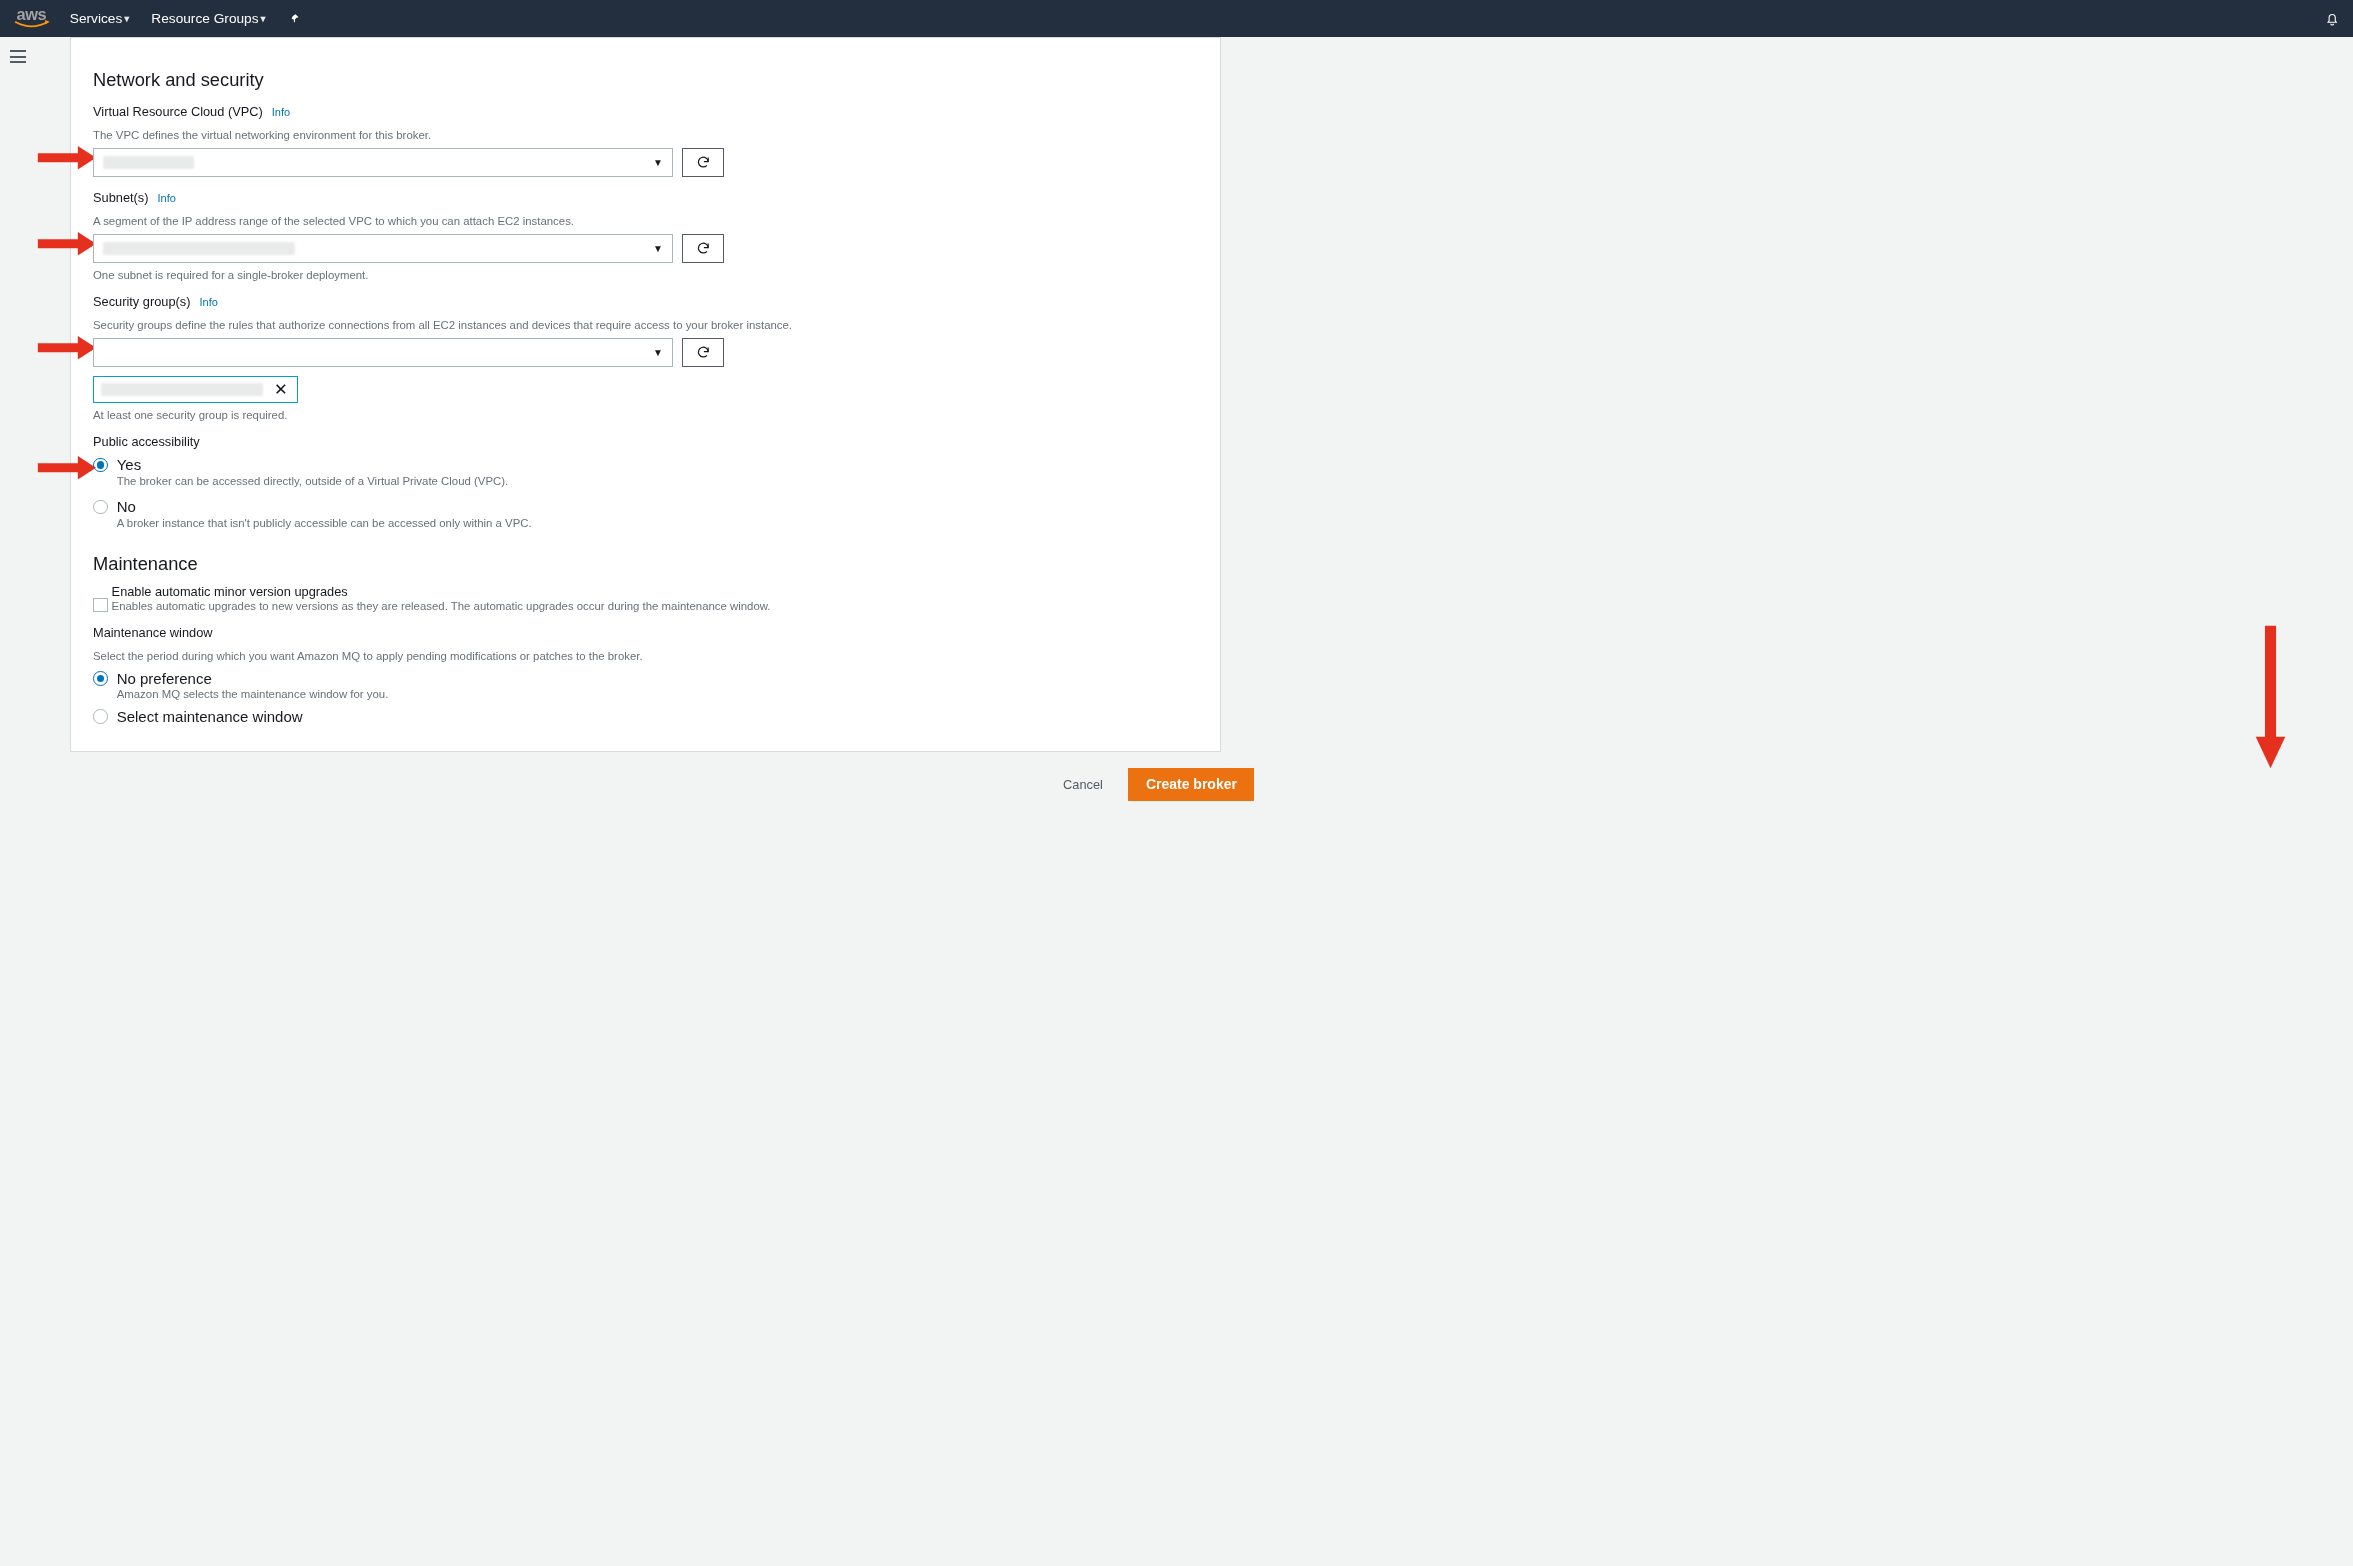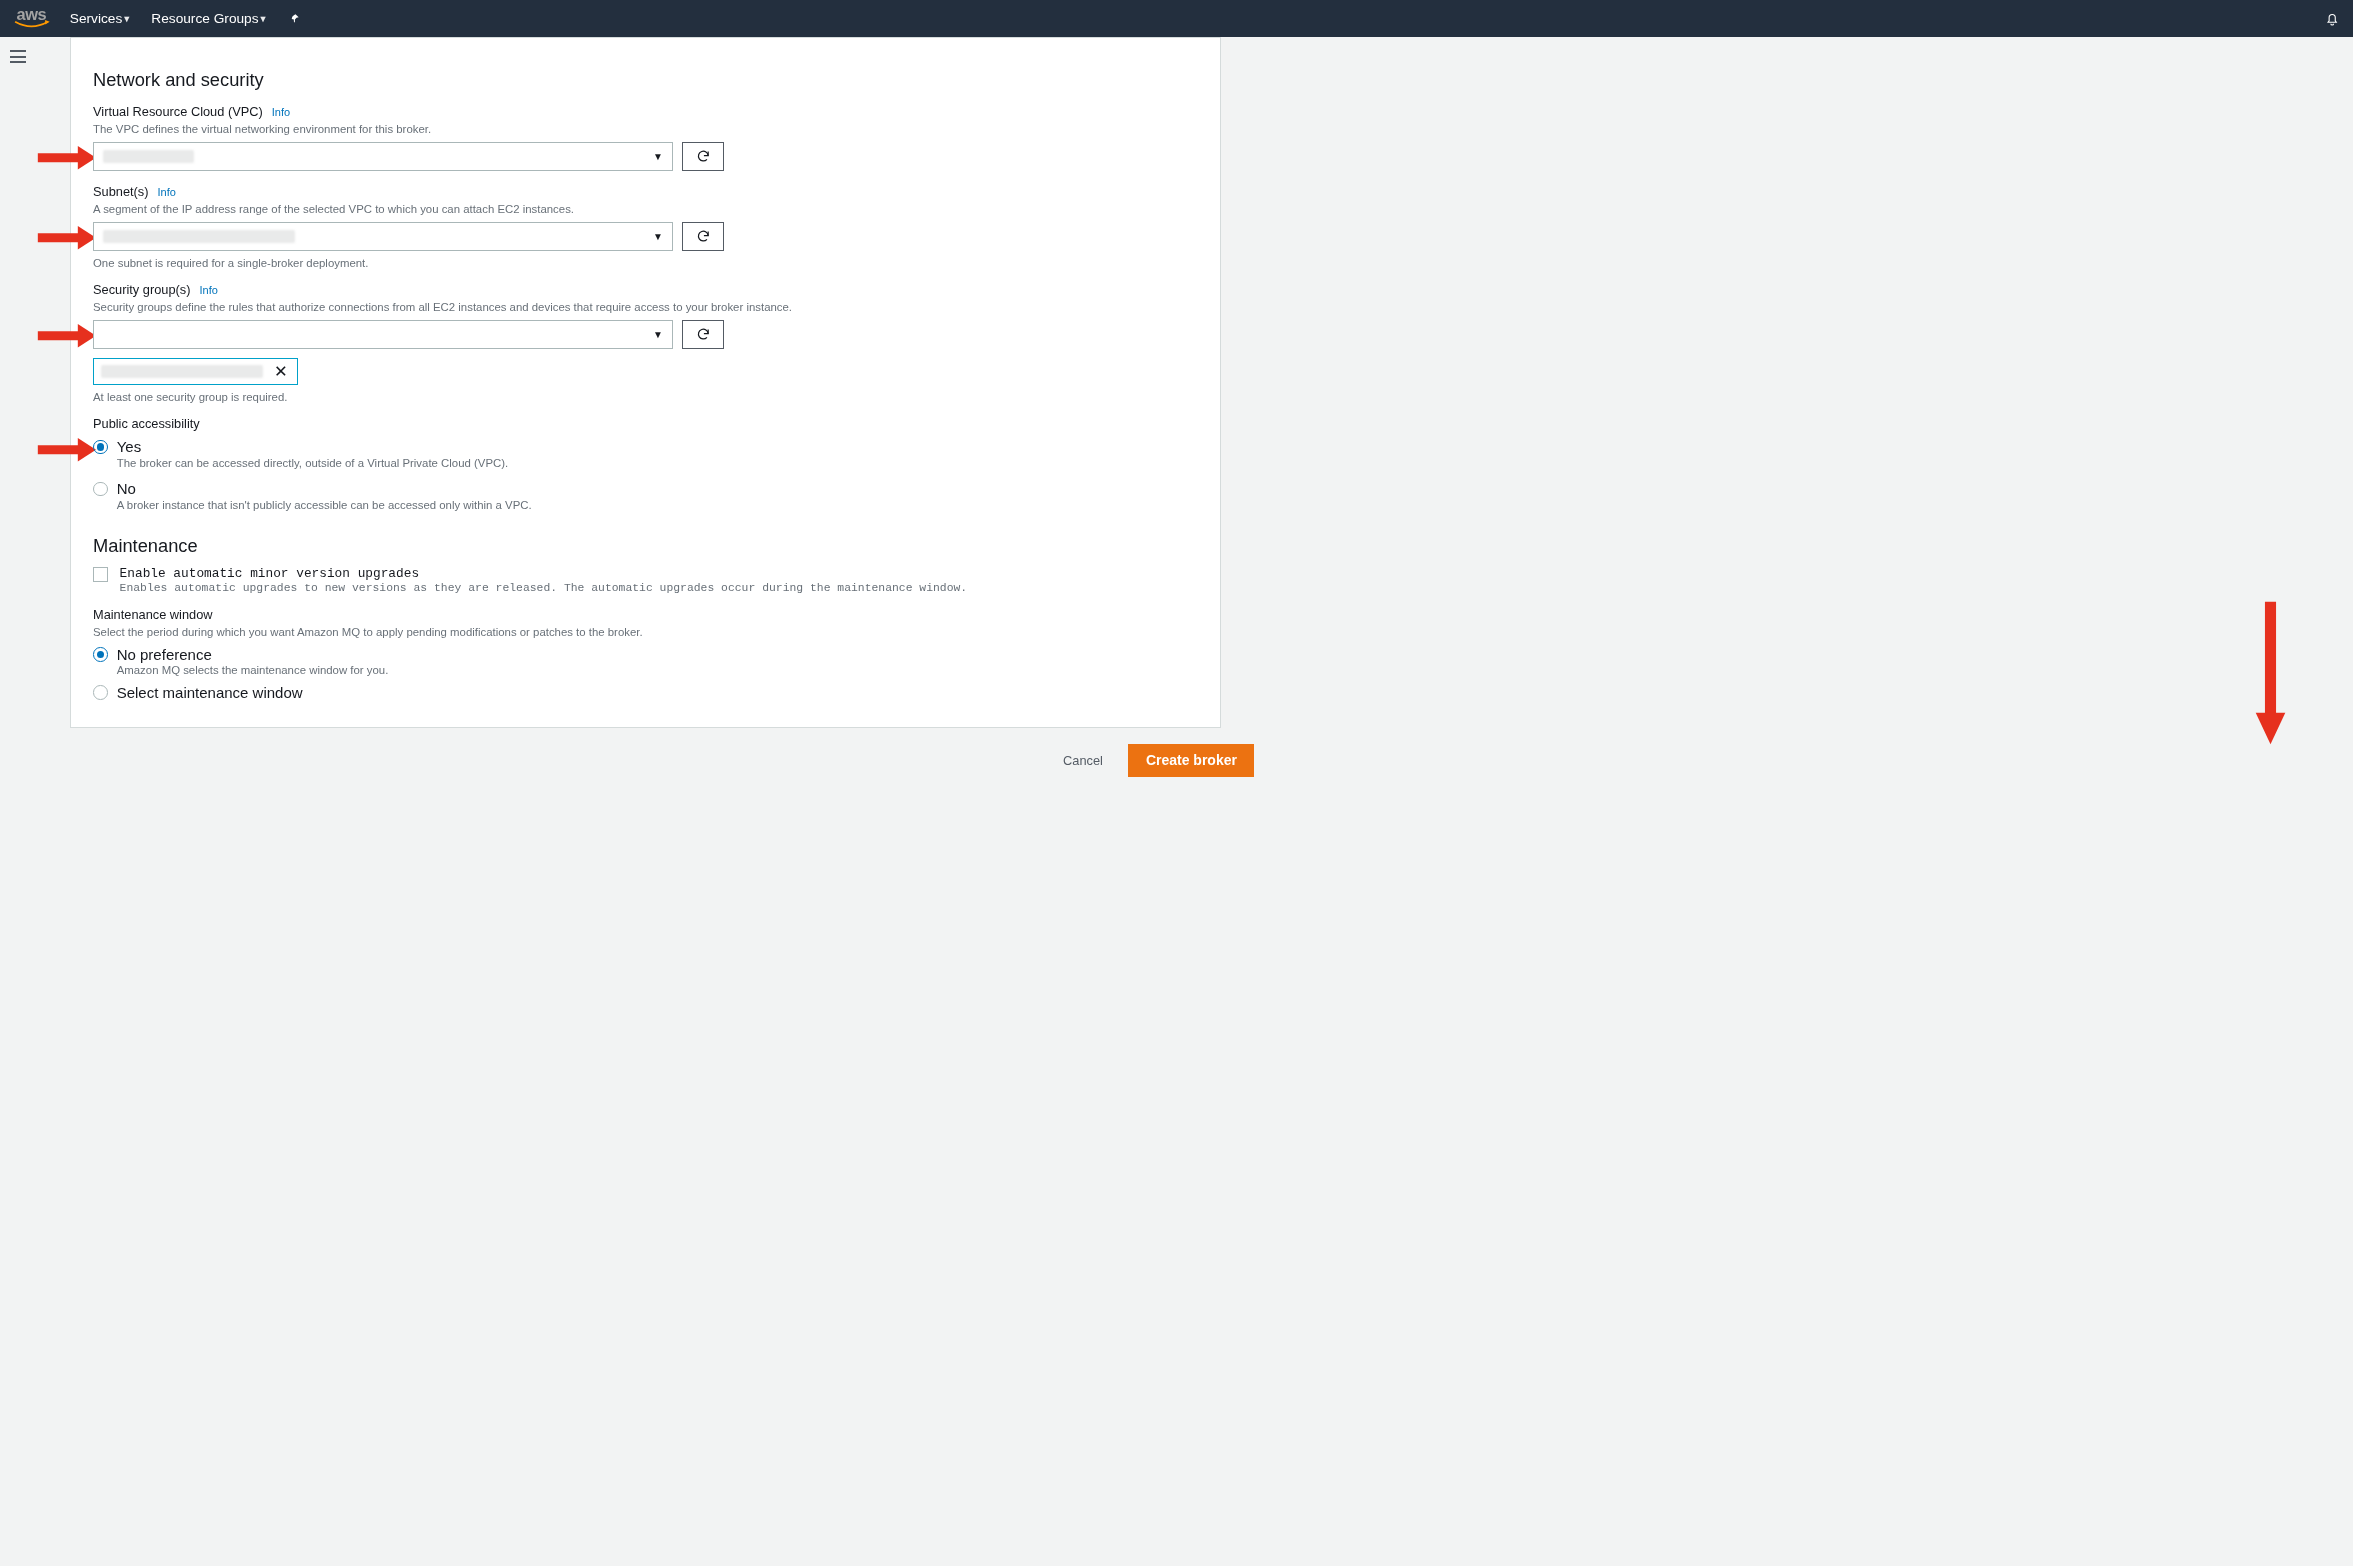--- a/index.html
+++ b/index.html
@@ -66,21 +66,21 @@
   h2.section {
     font-size: 18.3px;
     font-weight: 400;
     margin: 24px 0 9.1px 0;
     color: var(--aws-text);
   }
   h2.section.first { margin-top: 9.1px; }
   .field-block { margin-top: 12.8px; }
   .field-label { font-size:12.8px; color:var(--aws-text);}
   .info-link { color: var(--aws-link); font-size:11px; margin-left:5.5px; cursor:pointer;}
-  .field-desc { color: var(--aws-grey); font-size:11.4px; margin-top:4px;}
+  .field-desc { color: var(--aws-grey); font-size:11.4px; margin-top:10px;}
   .field-desc.below { margin-top:5.5px;}
   .select-row { display:flex; align-items:center; gap:9.1px; margin-top:7.3px;}
   .select-box {
     width:580px; height:29px;
     border:0.9px solid var(--aws-border);
     background:#fff;
     display:flex; align-items:center; justify-content:space-between;
     padding:0 9.1px;
     cursor:pointer;
     position:relative;
@@ -120,21 +120,21 @@
     flex:none;
     cursor:pointer;
   }
   .radio.checked { border-color: var(--aws-blue-radio);}
   .radio.checked::after {
     content:""; position:absolute; inset:2.7px; border-radius:50%; background:var(--aws-blue-radio);
   }
   .radio-body .radio-label { font-size:15px; color:var(--aws-text);}
   .radio-body .radio-desc { font-size:11.4px; color:var(--aws-grey); margin-top:1.8px;}
   
-  .check-row { display:flex; align-items:flex-start; gap:12px; margin-top:7.3px;font-family:Liberation Mono, monospace;}
+  .check-row { display:flex; align-items:flex-end; gap:4px; margin-top:7.3px;}
   .checkbox {
     width:14.6px; height:14.6px; border:1.4px solid var(--aws-border);
     margin-top:1.8px; flex:none; cursor:pointer; background:#fff;
   }
   .check-body .check-label { font-size:12.8px;}
   .check-body .check-desc { font-size:11.4px; color:var(--aws-grey); margin-top:1.8px;}
   
   .footer-actions {
     max-width:1188px;
     margin: 16.4px 3.7px 0 33px;

